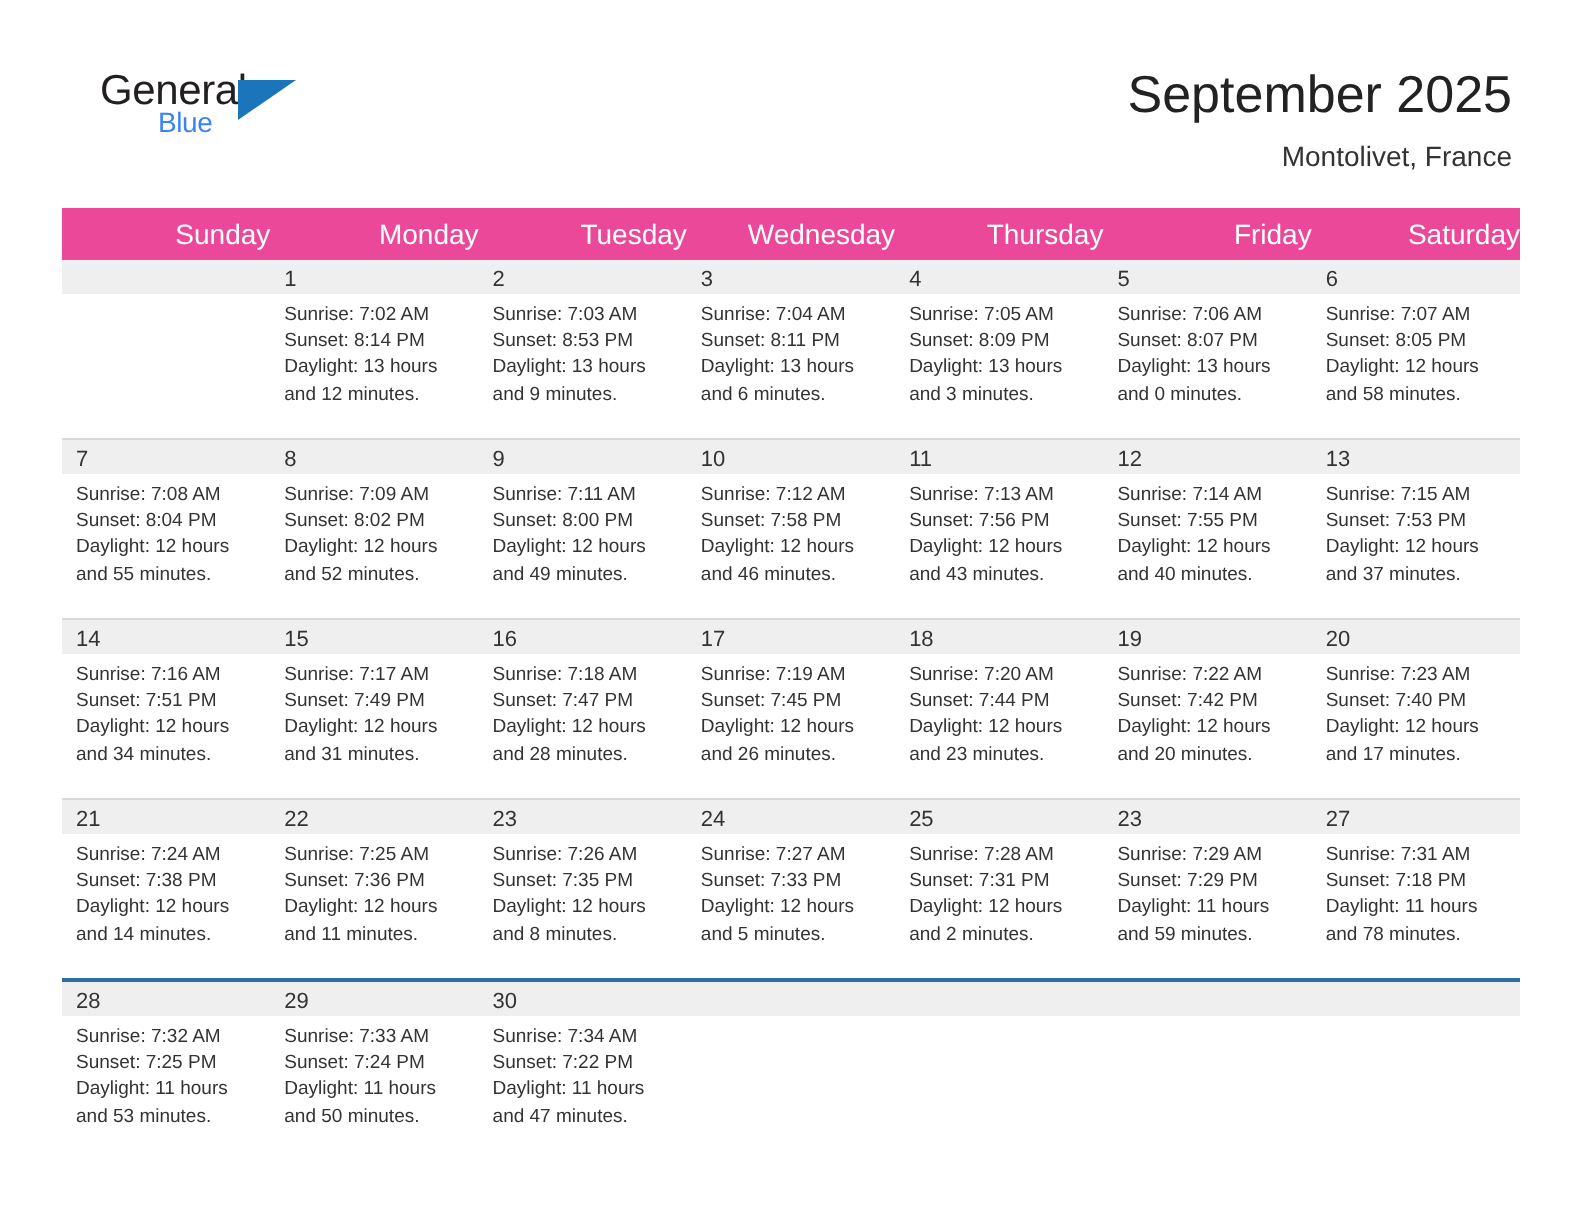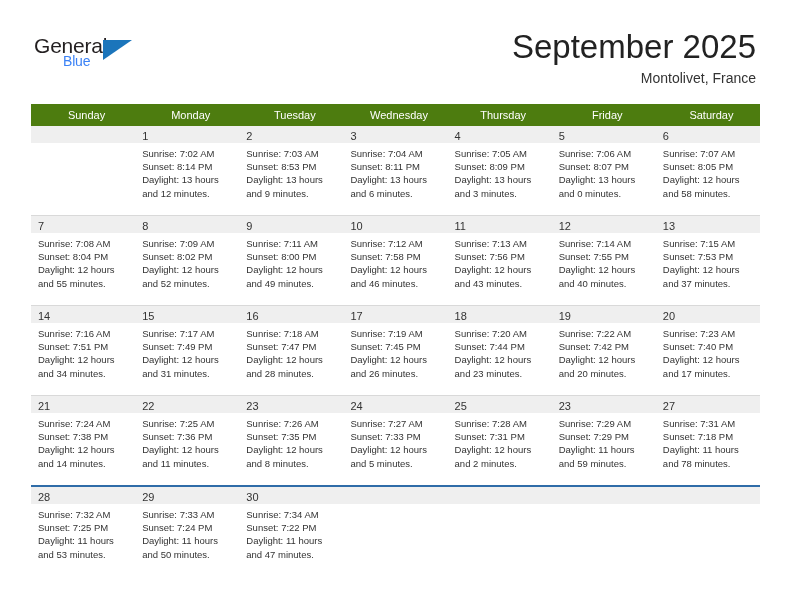--- a/index.html
+++ b/index.html
@@ -23,21 +23,21 @@
   .header {
     position: absolute;
     left: 0;
     top: 0;
     width: 792px;
     height: 100px;
   }
 
   .logo {
     position: absolute;
-    left: 34px;
+    left: 50px;
     top: 34px;
     width: 140px;
     height: 48px;
   }
   .logo-general {
     position: absolute;
     left: 0;
     top: 0;
     font-size: 21px;
     letter-spacing: -0.2px;
@@ -63,21 +63,21 @@
     border-bottom: 20px solid transparent;
   }
 
   .title-block {
     position: absolute;
     right: 36px;
     top: 30px;
     text-align: right;
   }
   .month-title {
-    font-size: 33px;
+    font-size: 26px;
     color: #222222;
     line-height: 34px;
     font-weight: normal;
     font-family: "Liberation Sans", sans-serif;
   }
   .location {
     font-size: 14px;
     color: #333333;
     line-height: 20px;
     margin-top: 4px;
@@ -92,25 +92,25 @@
     width: 729px;
   }
 
   .cal-table {
     width: 729px;
     border-collapse: collapse;
     table-layout: fixed;
   }
 
   .cal-table th {
-    background: #4d7c0f;
+    background: #ec4899;
     color: #ffffff;
-    font-size: 11px;
+    font-size: 14px;
     font-weight: normal;
-    text-align: center;
+    text-align: right;
     padding: 5px 0 5px 7px;
     height: 21px;
     font-family: "Liberation Sans", sans-serif;
   }
 
   .cal-table td {
     vertical-align: top;
     padding: 0;
     width: 104.14px;
     border-top: 1px solid #d9d9d9;

